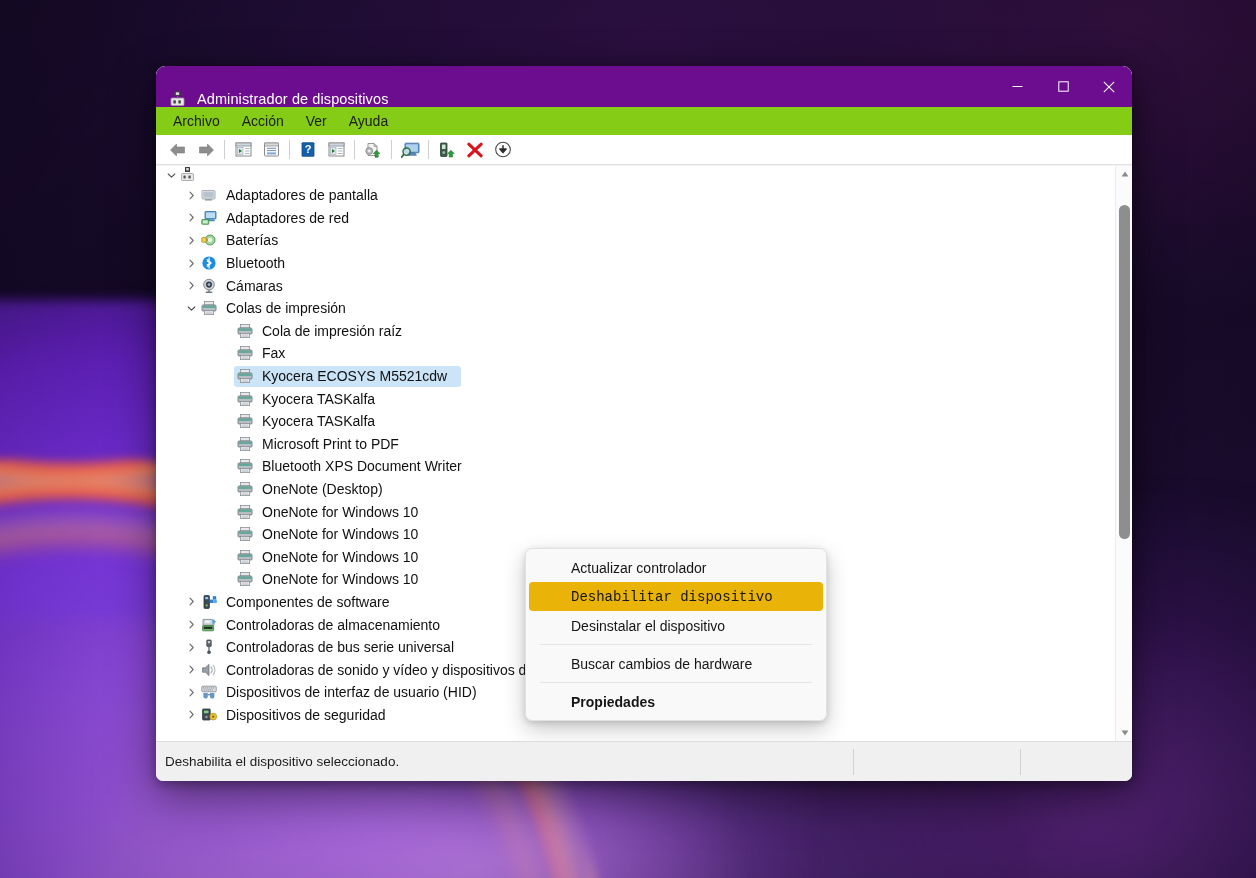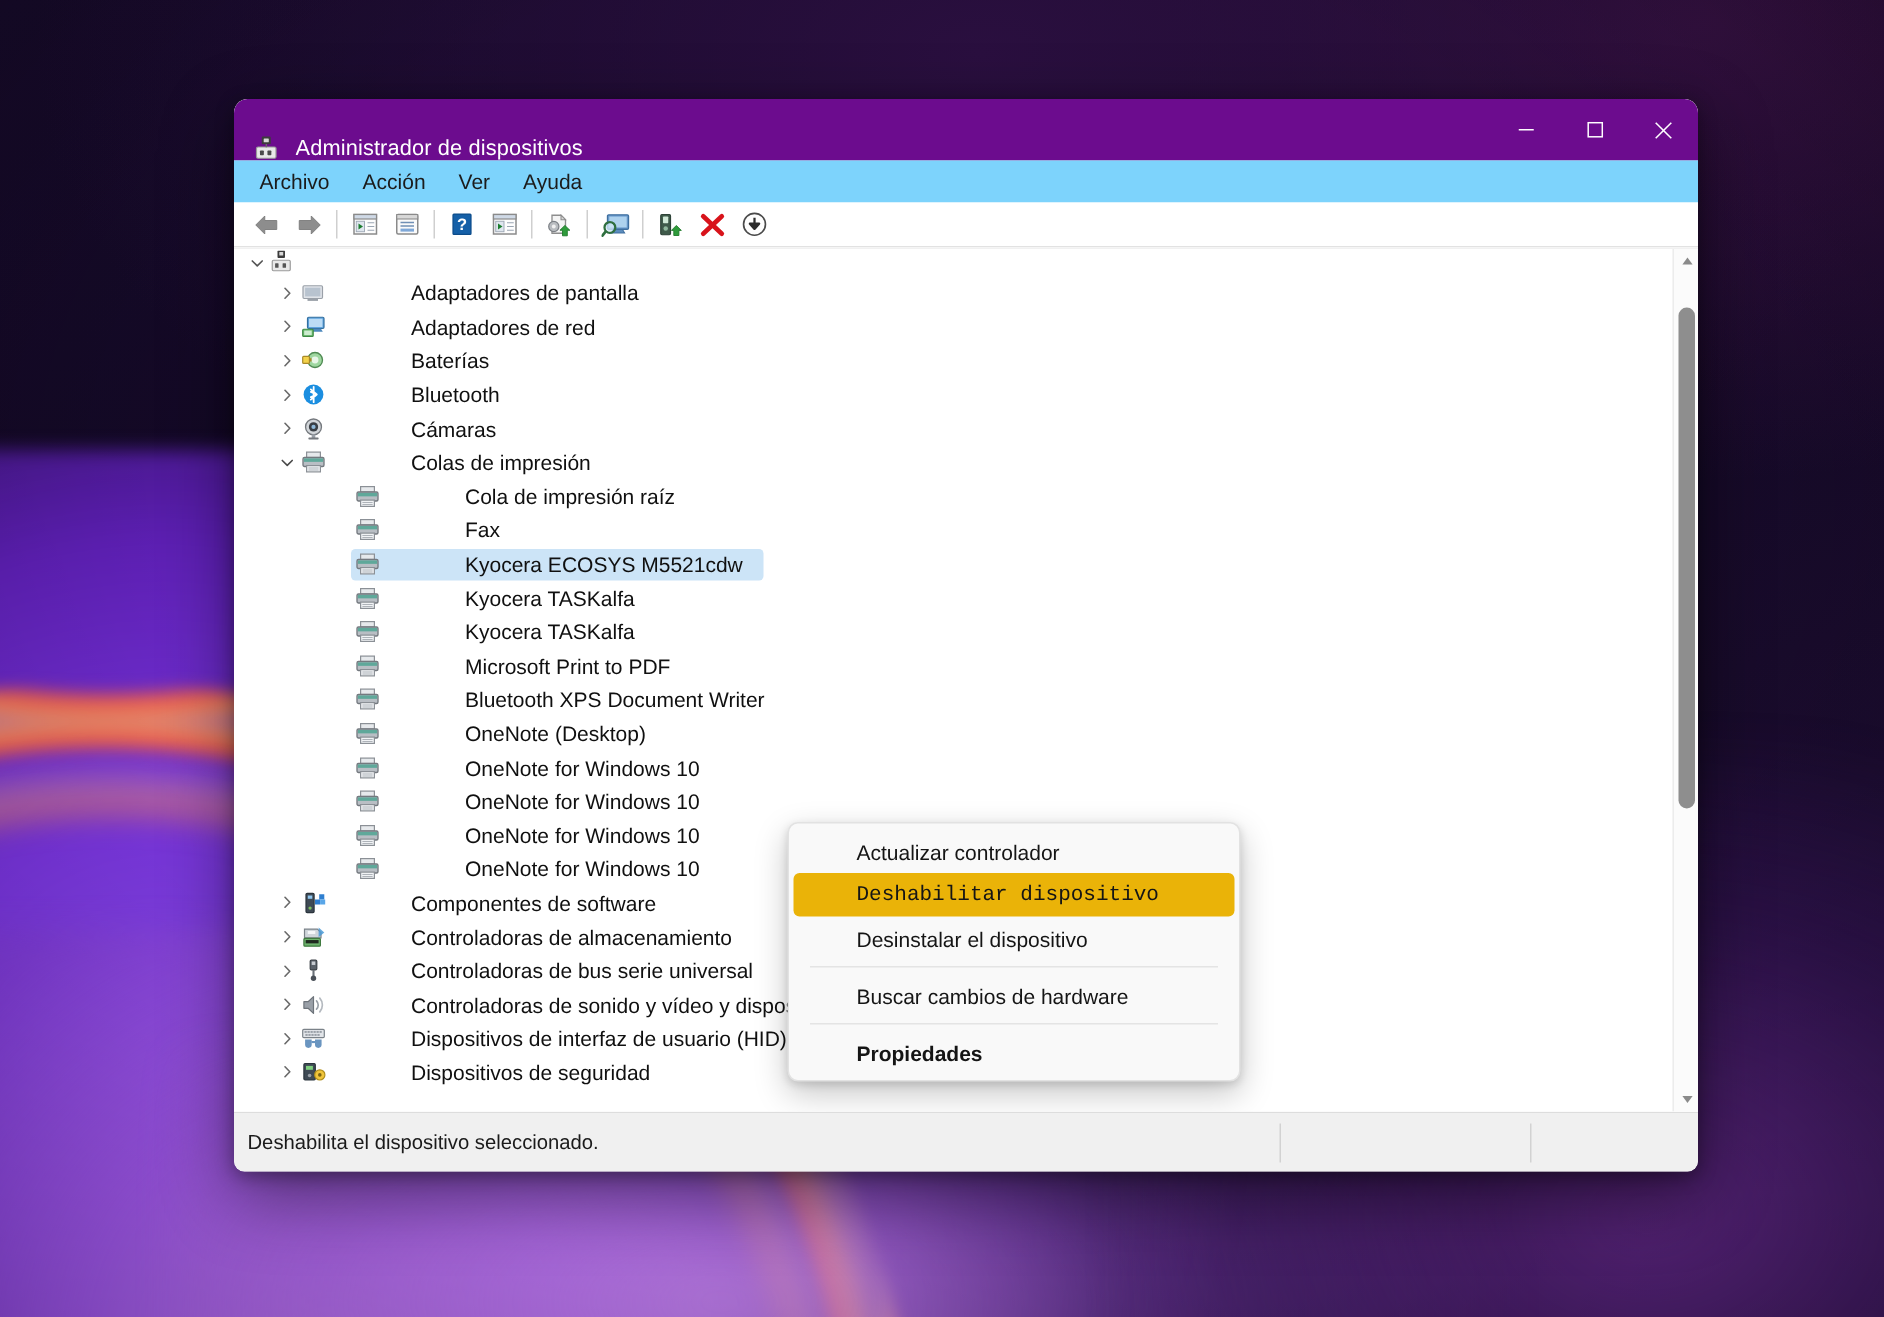--- a/index.html
+++ b/index.html
@@ -121,21 +121,21 @@
   .wc {
     width: 46px; height: 41px;
     display: flex; align-items: center; justify-content: center;
     color: #fff;
   }
   .wc svg { display: block; }
 
   
   .menubar {
     height: 28px;
-    background: #7dd3fc;
+    background: #84cc16;
     display: flex;
     align-items: center;
     padding-left: 7px;
     gap: 2px;
     flex: 0 0 auto;
   }
   .menuitem {
     font-size: 14px;
     color: #1b1b1b;
     padding: 3px 10px;
@@ -200,21 +200,20 @@
     width: 19px; height: 18px;
     margin-right: 7px;
     flex: 0 0 auto;
     display: flex; align-items: center; justify-content: center;
   }
   .row .lbl { padding-right: 8px; }
   .row .sel-wrap {
     display: flex; align-items: center;
     height: 21px; border-radius: 3px;
     padding: 0 6px 0 2px;
-    gap: 48px;
   }
   .row.selected .sel-wrap { background: #cce4f7; }
 
   .ind0 { padding-left: 8px; }
   .ind1 { padding-left: 28px; }
   .ind2 { padding-left: 64px; }
 
   
   .vscroll {
     width: 17px;

